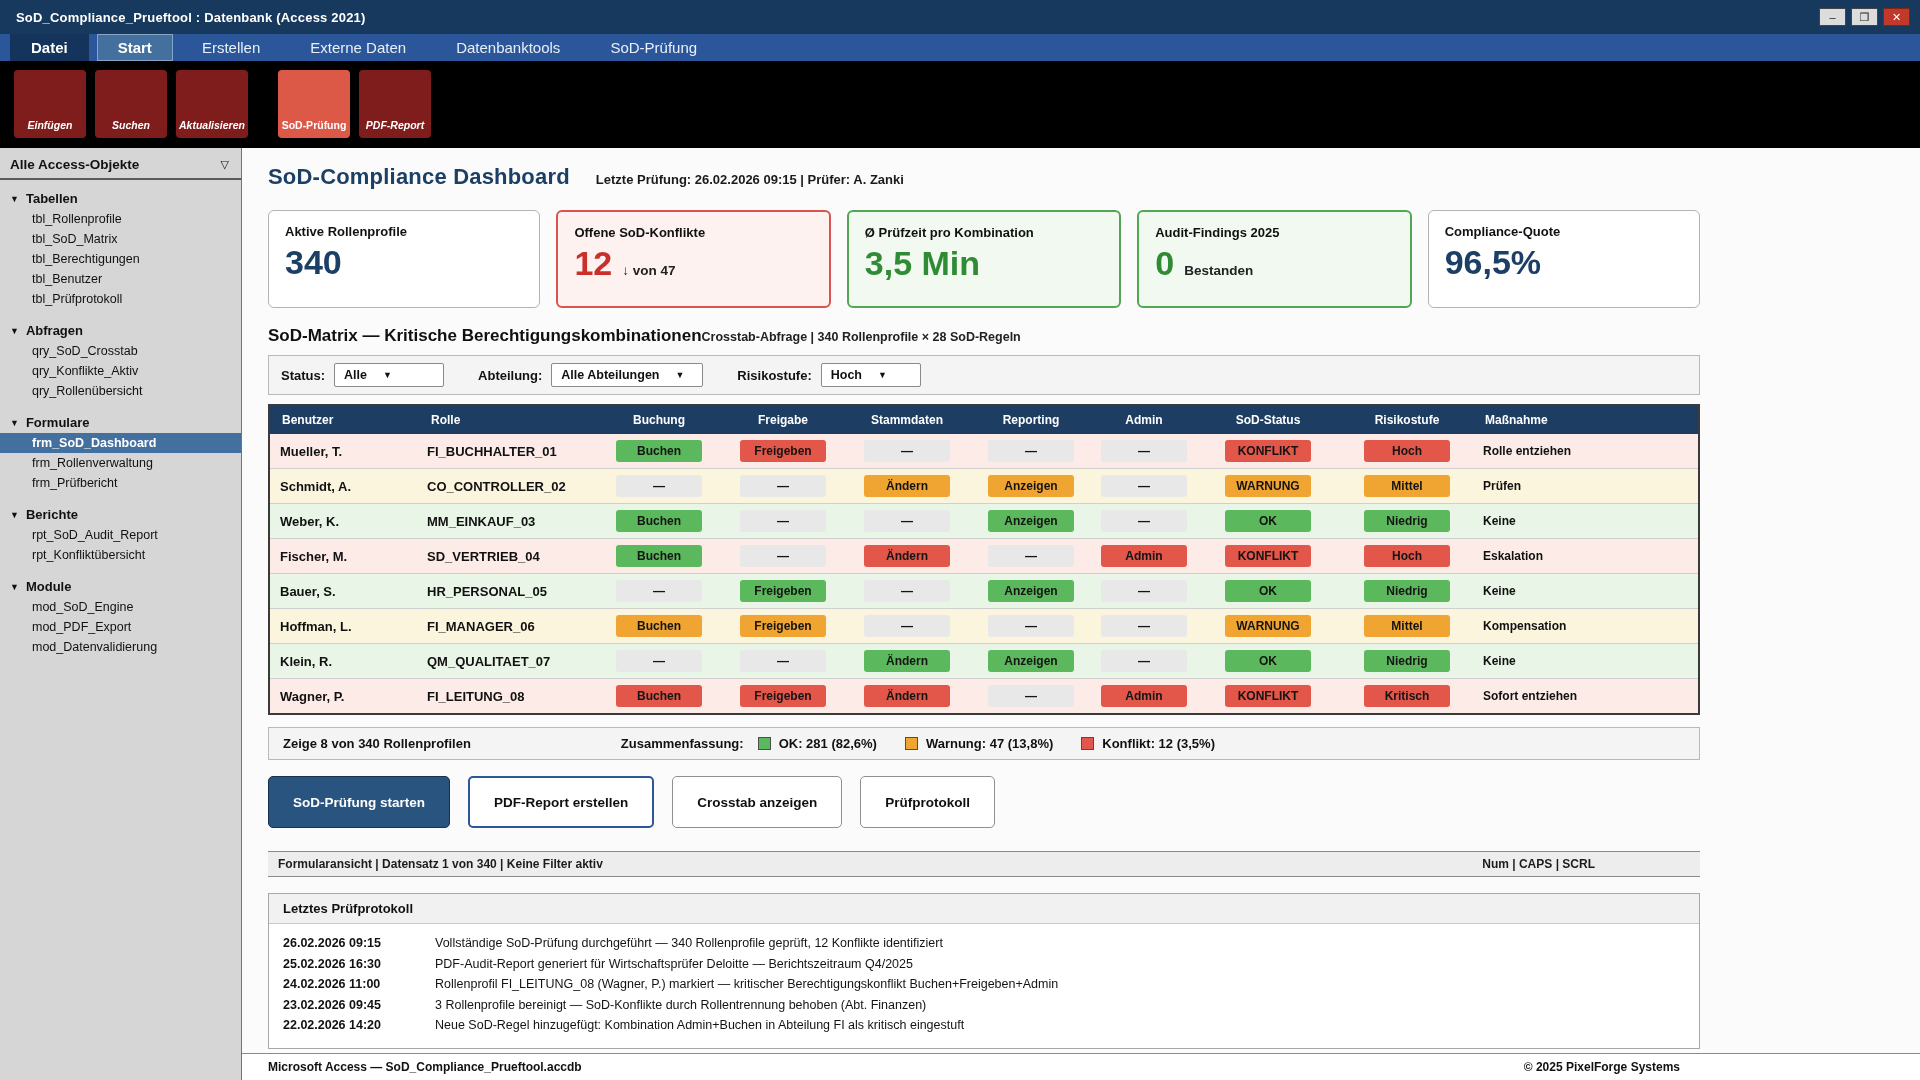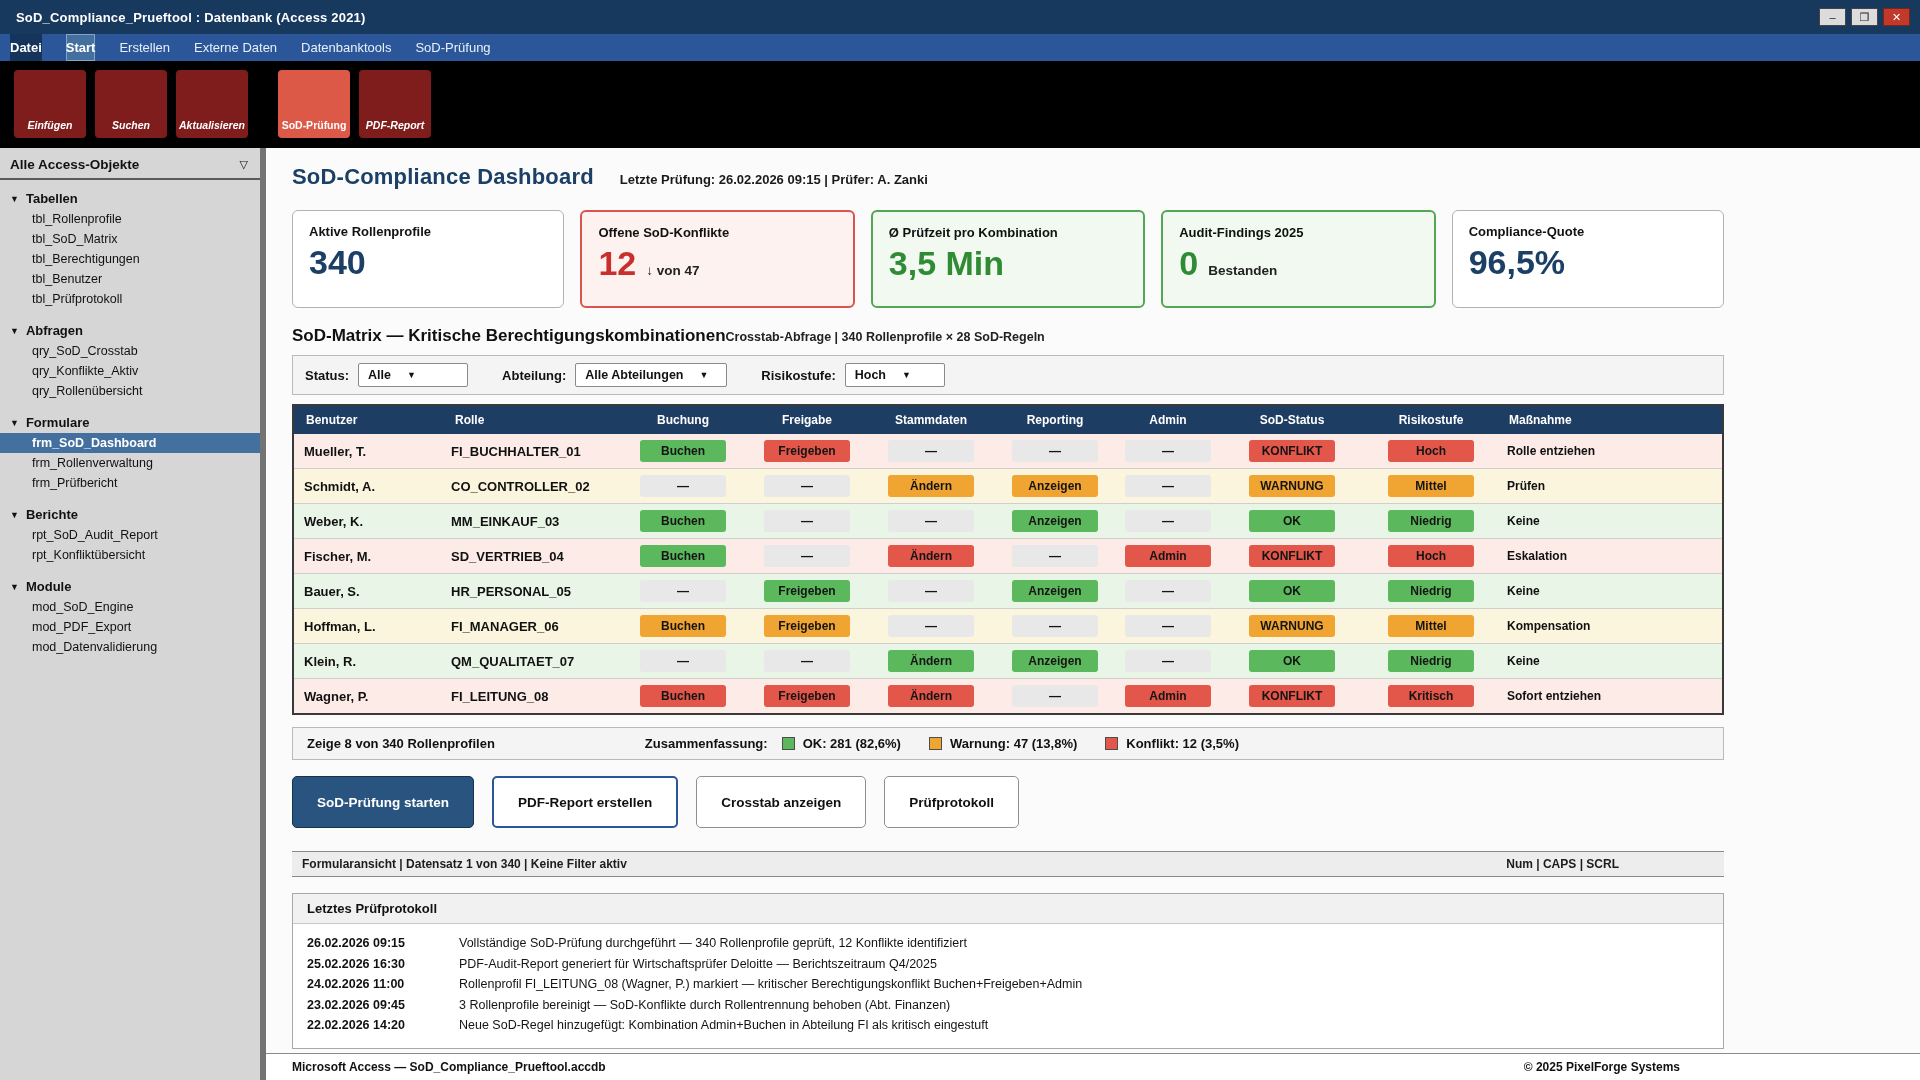--- a/index.html
+++ b/index.html
@@ -8,34 +8,34 @@
 
   
   .titlebar{height:34px;background:#17395e;display:flex;align-items:center;padding:0 10px 0 16px;}
   .titlebar-text{color:#fff;font-size:13px;font-weight:bold;letter-spacing:.2px;}
   .win-controls{margin-left:auto;display:flex;gap:5px;}
   .win-btn{width:27px;height:18px;border:1px solid #444;background:#dcdcdc;color:#222;font-size:11px;display:flex;align-items:center;justify-content:center;padding:0;cursor:pointer;font-family:inherit;}
   .win-btn.c-close{background:#c0392b;color:#fff;border-color:#7e2318;}
 
   
   .menubar{height:27px;background:#2b579a;display:flex;align-items:stretch;padding-left:10px;}
-  .menu-tab{color:#e9eff7;font-size:13px;display:flex;align-items:center;padding:0 0;margin-right:24px;cursor:pointer;}
+  .menu-tab{color:#e9eff7;font-size:15px;display:flex;align-items:center;padding:0 21px;margin-right:8px;cursor:pointer;}
   .menu-tab.c-file{background:#14345c;color:#fff;font-weight:bold;}
   .menu-tab.c-active{background:#44709f;color:#fff;font-weight:bold;box-shadow:inset 0 0 0 1px #86a5c6;}
 
   
   .ribbon{height:87px;background:#000;display:flex;align-items:flex-start;gap:9px;padding:9px 0 0 14px;}
   .ribbon-btn{width:72px;height:68px;border:none;border-radius:4px;color:#fff;display:flex;align-items:flex-end;justify-content:center;padding:0 3px 7px;cursor:pointer;font-family:inherit;}
   .ribbon-btn.c-blue{background:#7f1d1d;font-style:italic;}
   .ribbon-btn.c-red{background:#dc5948;margin-left:21px;}
   .ribbon-btn-label{font-size:10.5px;font-weight:bold;line-height:1.15;text-align:center;word-break:break-word;}
 
   
   .workspace{display:flex;height:932px;background:#fff;}
-  .sidebar{width:266px;background:#d6d6d6;border-right:6px solid #737373;flex:none;padding-top:2px;}
+  .sidebar{width:242px;background:#d6d6d6;border-right:1px solid #737373;flex:none;padding-top:2px;}
   .sidebar-header{display:flex;align-items:center;justify-content:space-between;padding:7px 12px 6px 10px;font-size:13.5px;font-weight:bold;border-bottom:2px solid #5a5a5a;cursor:pointer;}
   .dd-icon{font-size:11px;}
   .sidebar-groups{padding-top:8px;}
   .nav-group{margin-bottom:11px;}
   .nav-group-header{display:flex;align-items:center;gap:7px;padding:3px 10px;font-size:13px;font-weight:bold;cursor:pointer;}
   .tri{font-size:9px;}
   .nav-item{padding:3px 8px 3px 32px;font-size:12.5px;cursor:pointer;white-space:nowrap;}
   .nav-item.c-selected{background:#44709f;color:#fff;font-weight:bold;}
 
   

